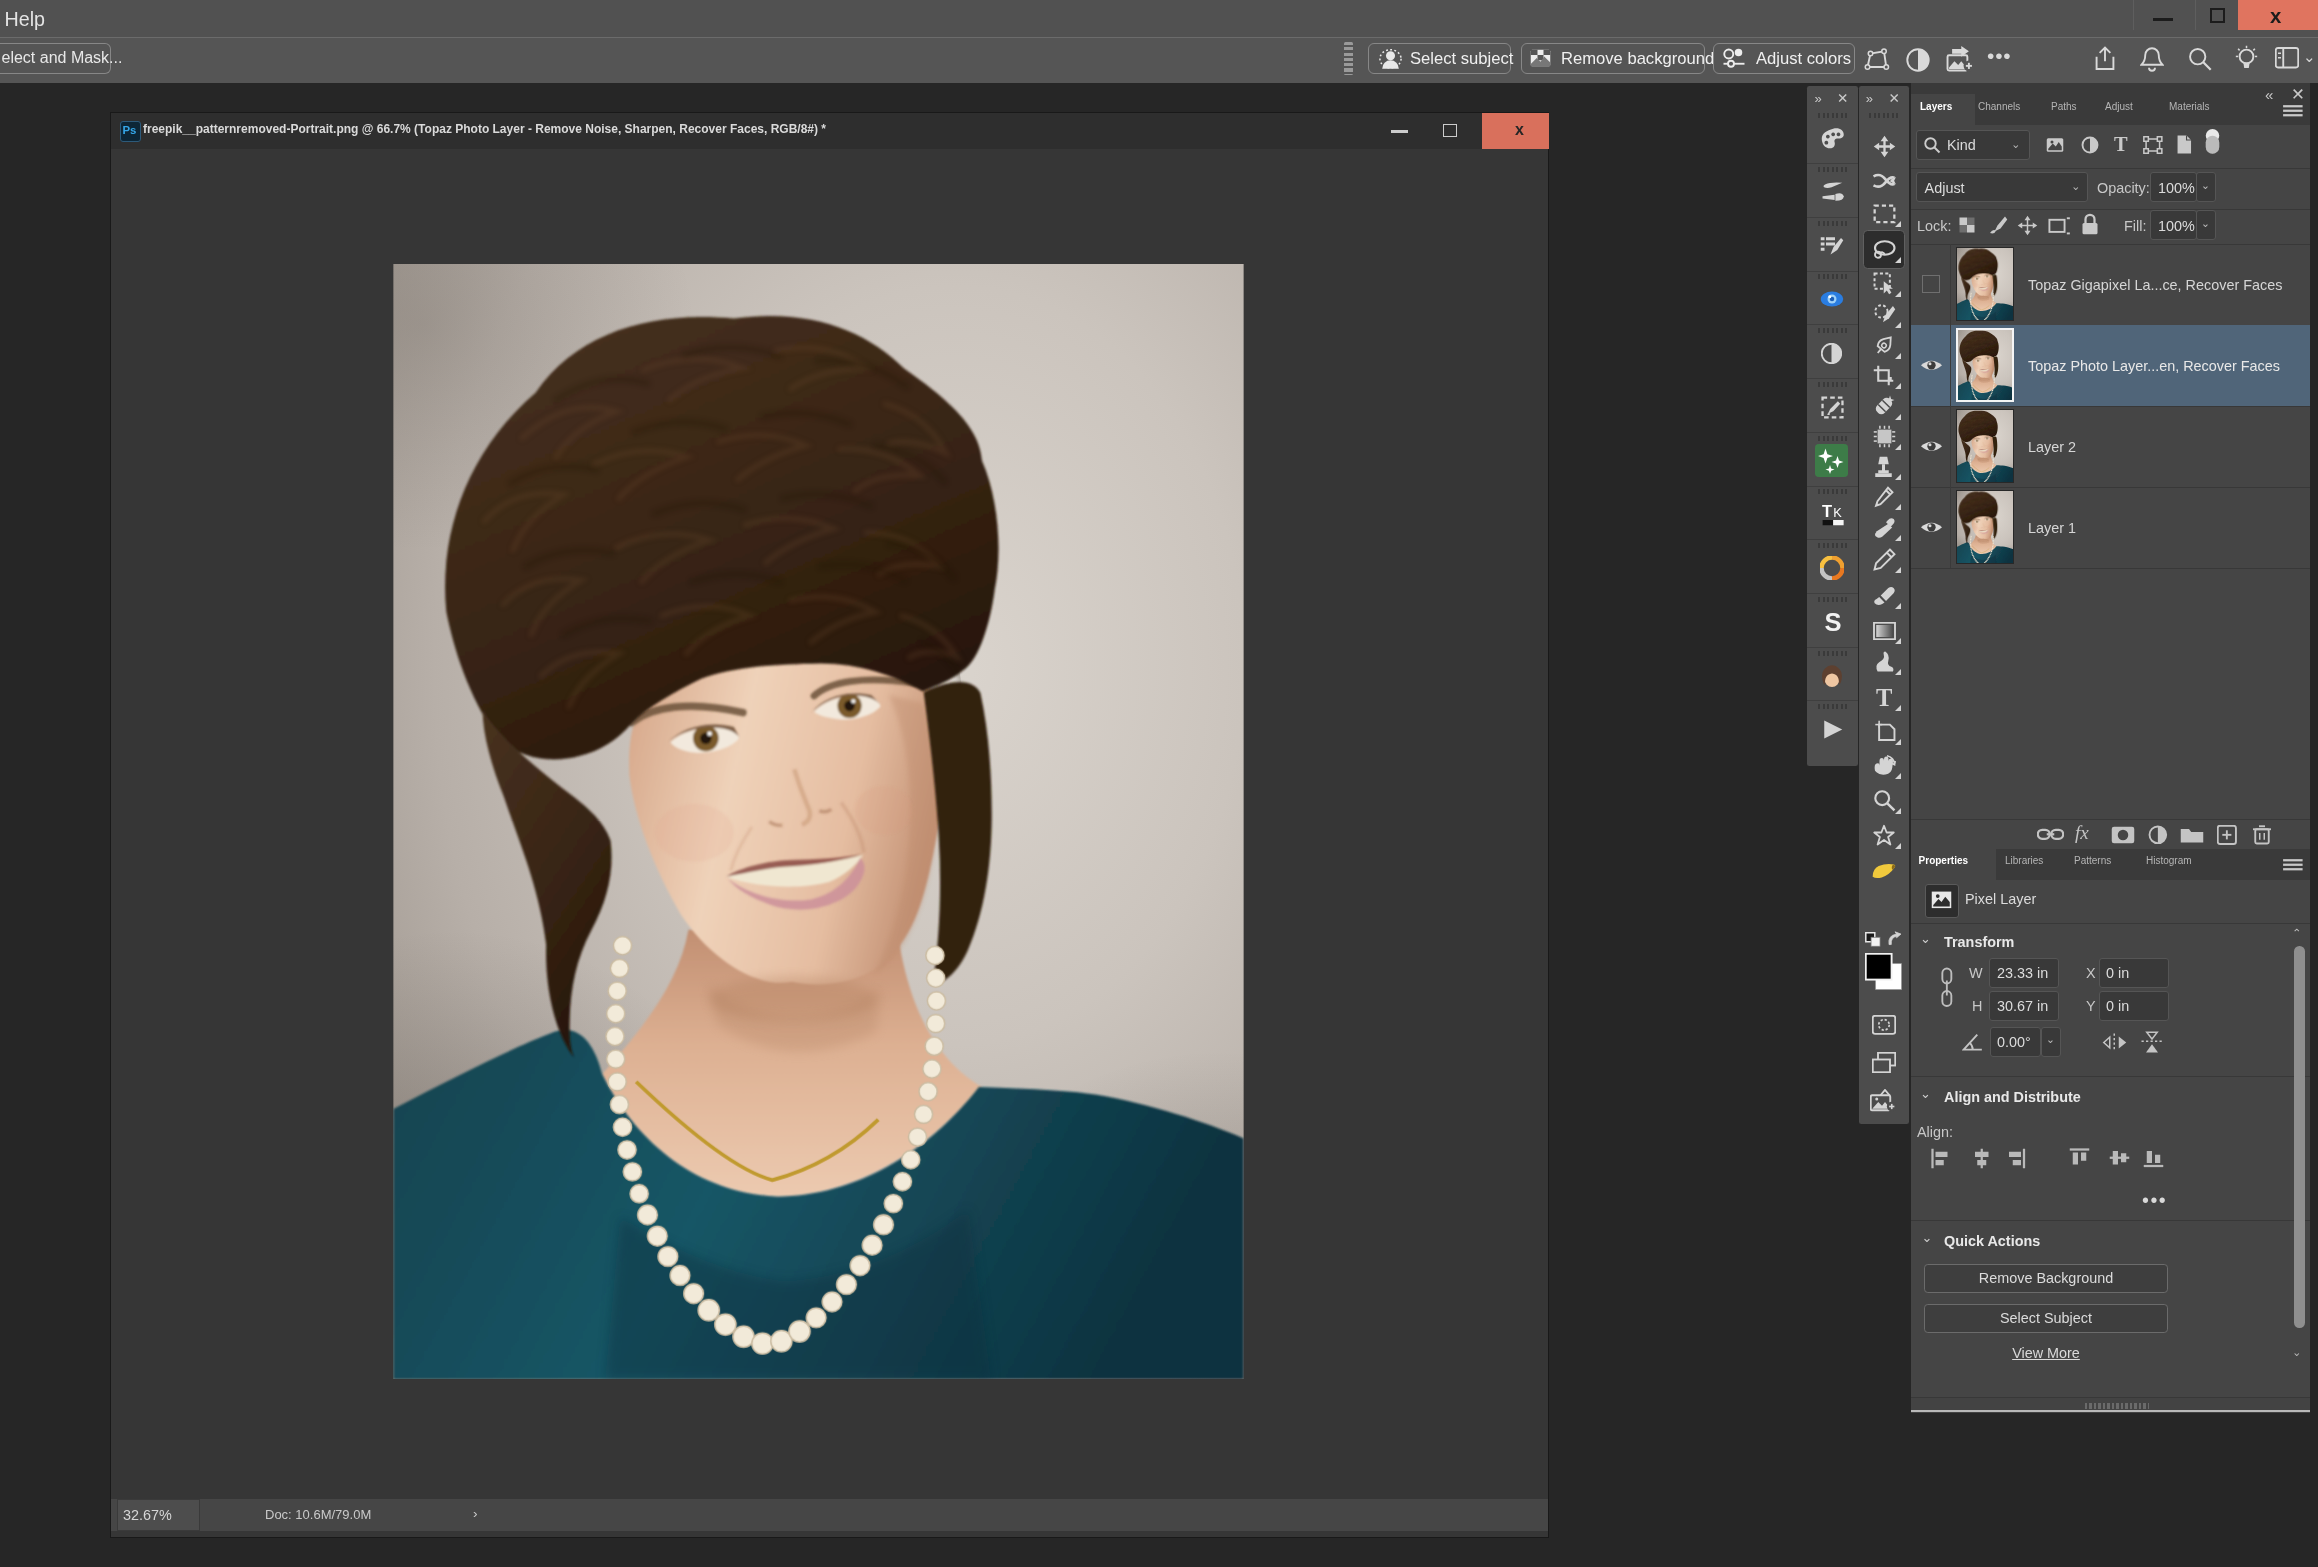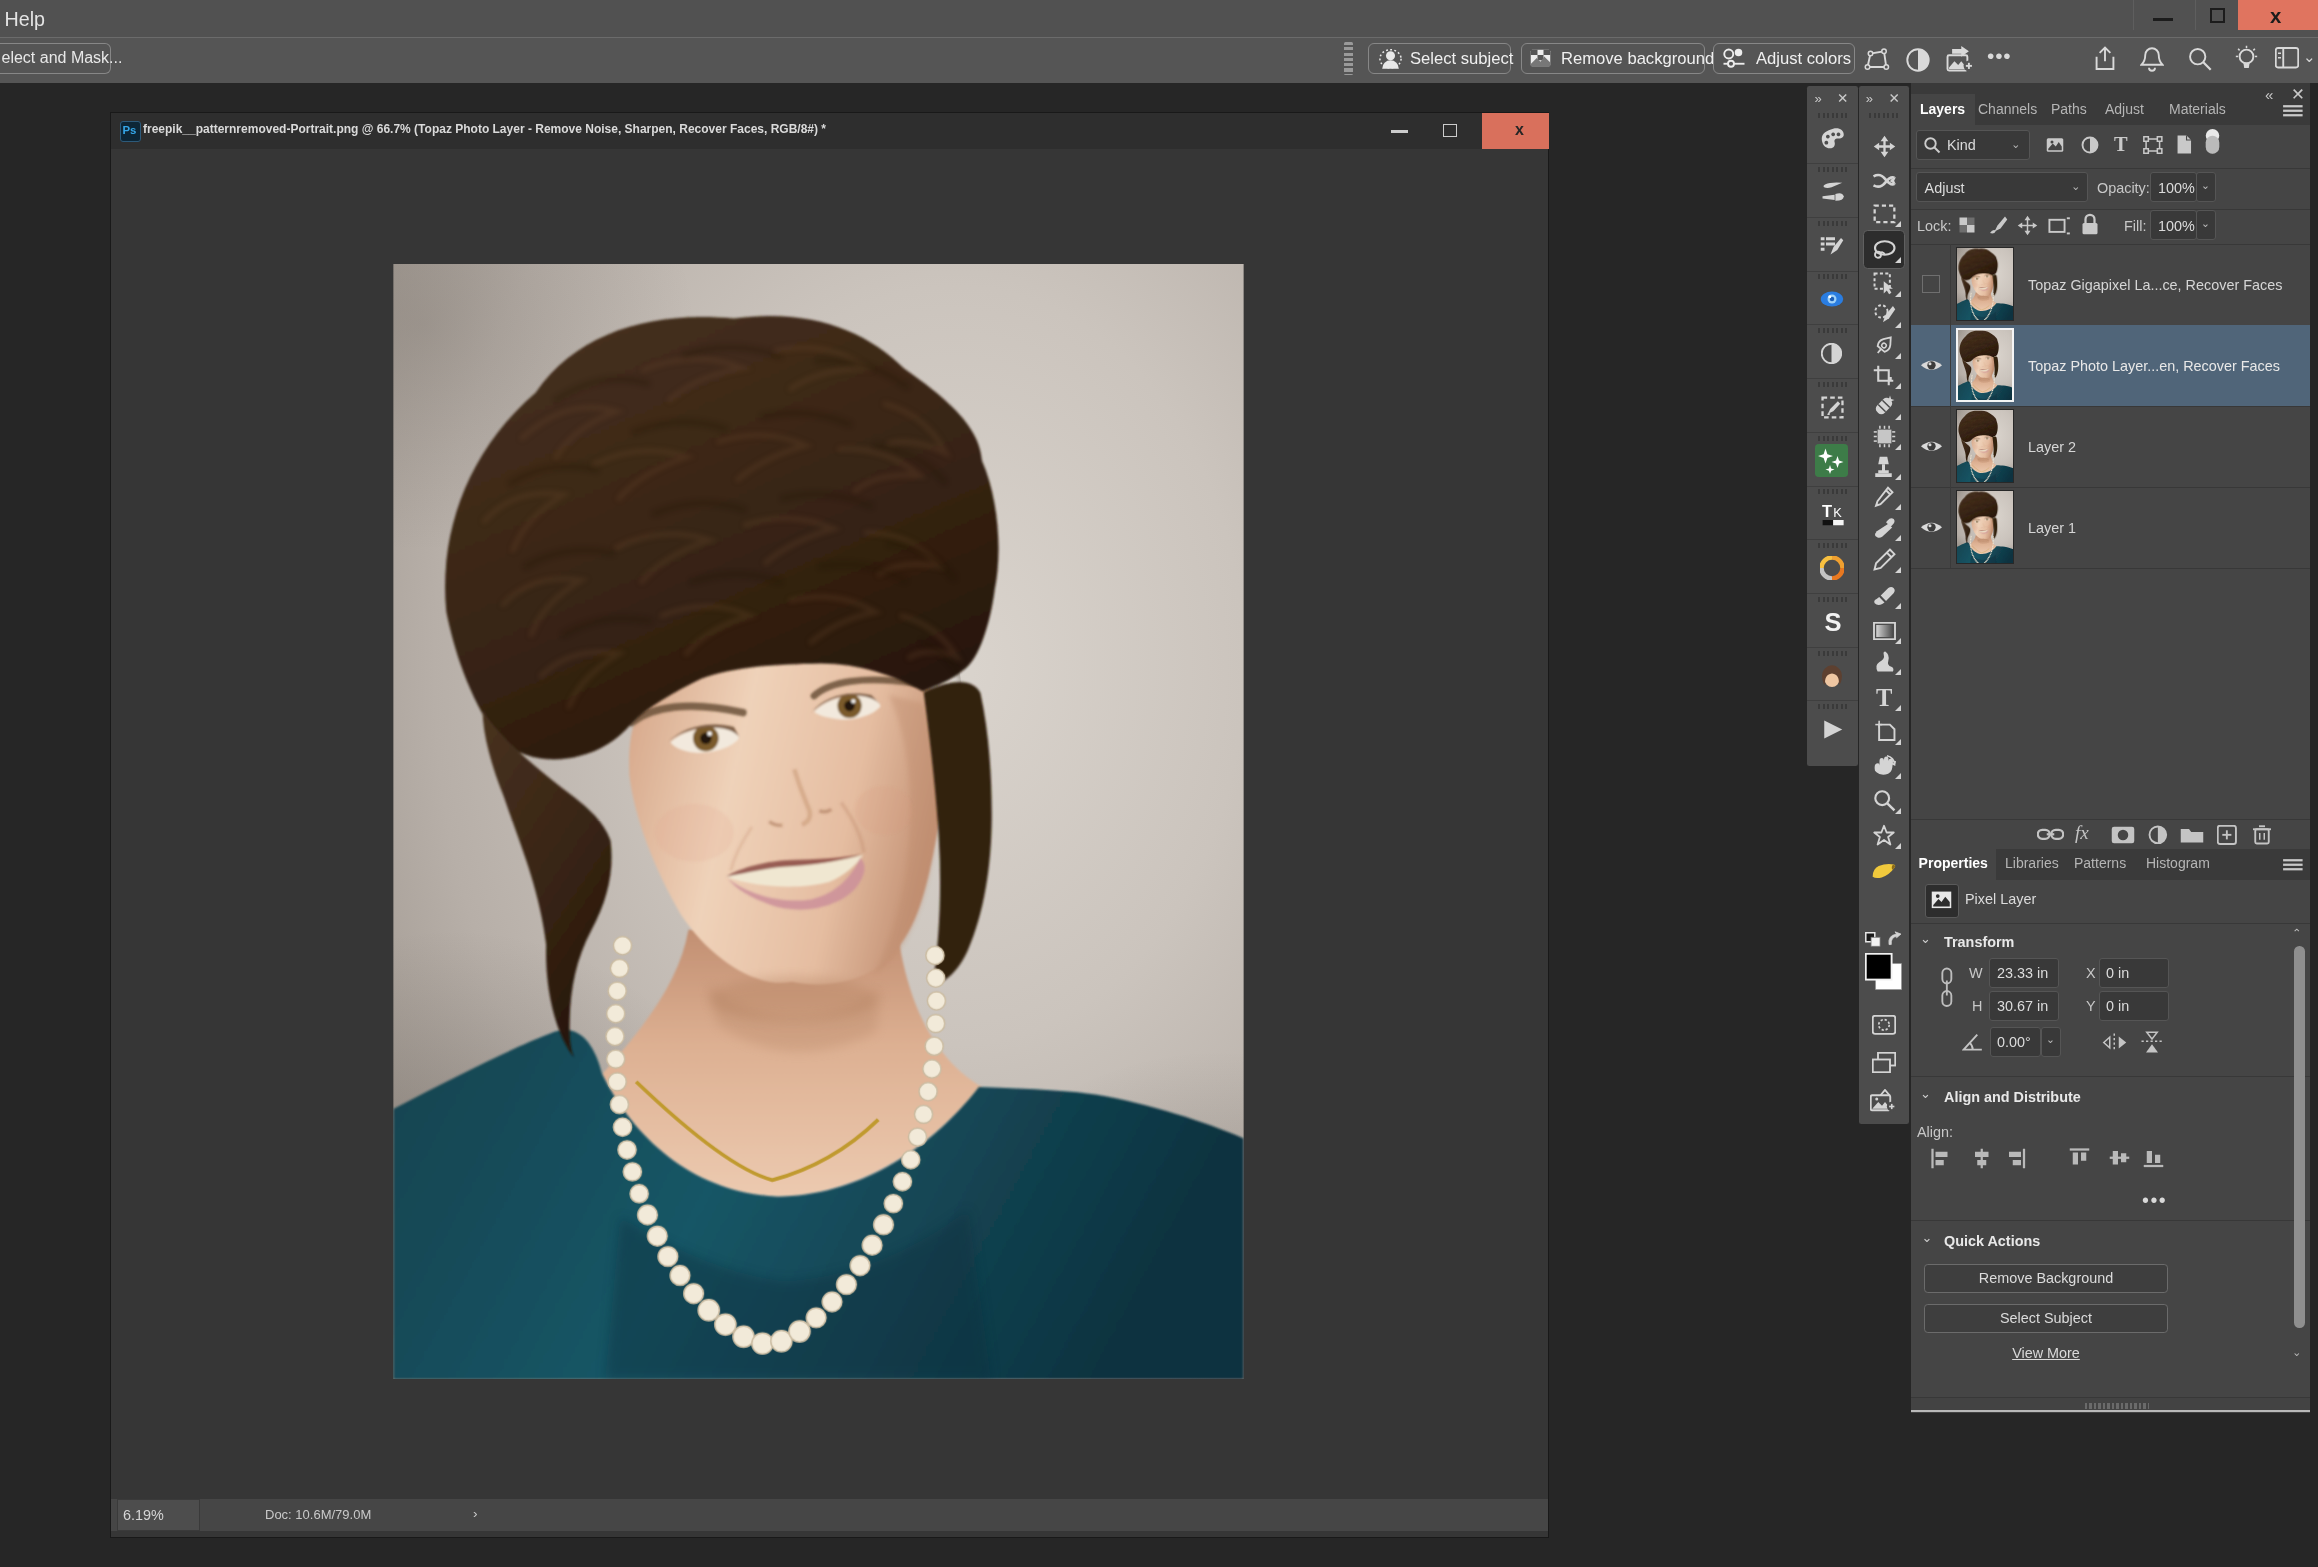--- a/index.html
+++ b/index.html
@@ -9,21 +9,21 @@
 #optionsbar{position:absolute;left:0;top:37px;width:2319px;height:45px;background:#555555;border-top:0.8px solid #6b6b6b}
 .taskbtn{position:absolute;height:31px;border:1.5px solid #878787;border-radius:6px;color:#f0f0f0;font-size:16.6px;display:flex;align-items:center;justify-content:center;box-sizing:border-box}
 #docwin{position:absolute;left:110px;top:112px;width:1439px;height:1426px;background:#363636;border:0.8px solid #191919;box-sizing:border-box}
 #doctitle{position:absolute;left:0;top:0;width:100%;height:36px;background:#2e2e2e}
 #doctitle .ttext{position:absolute;left:32px;top:9px;font-size:12px;font-weight:bold;color:#dadada;white-space:nowrap}
 #docstatus{position:absolute;left:0;bottom:6px;width:100%;height:32px;background:#464646;color:#cccccc;font-size:13px}
 .toolcol{position:absolute;background:#4c4c4c;border-radius:2.3px}
 #rightpanel{position:absolute;left:1911px;top:83px;width:399px;height:1330px;background:#434343}
 .field{position:absolute;background:#393939;border:0.8px solid #555555;border-radius:3px;box-sizing:border-box;color:#dedede}
 .ptext{color:#dcdcdc;font-size:14.4px}
-.tab{position:absolute;font-size:14px;color:#b5b5b5}
+.tab{position:absolute;font-size:10px;color:#b5b5b5}
 .tabactive{color:#ffffff;font-weight:bold}
 .divh{position:absolute;height:0.8px;background:#383838}
 svg{display:block}
 </style>
 </head>
 <body>
 
 <svg width="0" height="0" style="position:absolute">
 <defs>
 <radialGradient id="bgg" cx="0.66" cy="0.36" r="0.85">
@@ -317,21 +317,21 @@
 <div class="abs" style="left:9px;top:8.3px;width:19px;height:19px;background:#0d2636;border-radius:3px;border:0.8px solid #2d5a7a"></div>
 <div class="abs" style="left:11.4px;top:10.6px;font-size:11.4px;font-weight:bold;color:#35a6e8">Ps</div>
 <div class="ttext">freepik__patternremoved-Portrait.png @ 66.7% (Topaz Photo Layer - Remove Noise, Sharpen, Recover Faces, RGB/8#) *</div>
 <div class="abs" style="left:1280px;top:17.4px;width:16.6px;height:2.3px;background:#cccccc"></div>
 <div class="abs" style="left:1332px;top:10.6px;width:13.6px;height:13.6px;border:1.5px solid #cccccc;box-sizing:border-box"></div>
 <div class="abs" style="left:1371px;top:0;width:67px;height:36px;background:#d9705c"></div>
 <div class="abs" style="left:1404px;top:7.6px;font-size:16px;font-weight:bold;color:#262626">x</div>
 </div>
 <div id="docstatus">
 <div class="abs" style="left:6px;top:0;width:83px;height:32px;background:#4d4d4d;border:0.8px solid #3a3a3a;box-sizing:border-box"></div>
-<div class="abs" style="left:12px;top:7.6px;font-size:14.4px;color:#d6d6d6">6.19%</div>
+<div class="abs" style="left:12px;top:7.6px;font-size:14.4px;color:#d6d6d6">32.67%</div>
 <div class="abs" style="left:154px;top:8.3px;font-size:13px;color:#c9c9c9">Doc: 10.6M/79.0M</div>
 <div class="abs" style="left:362px;top:6.8px;font-size:13.6px;color:#c9c9c9">›</div>
 </div>
 </div>
 
 <svg class="abs" style="left:393px;top:264px" width="851" height="1115" viewBox="0 0 1124 1474">
     <use href="#portrait"></use>
   </svg>
 
 <div id="plugincol" class="toolcol" style="left:1807px;top:86px;width:51px;height:680px">

